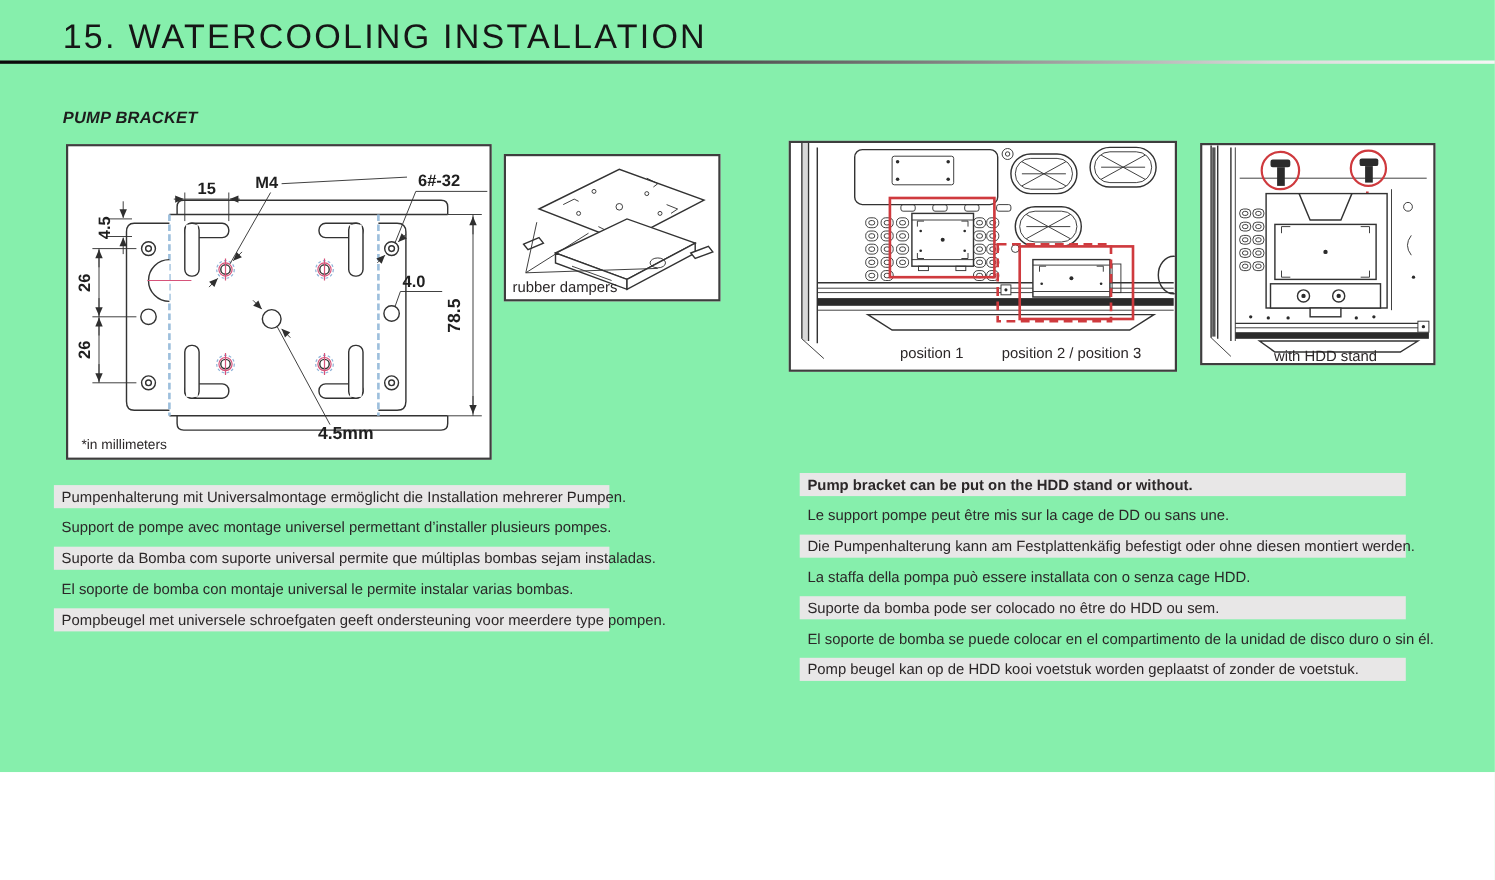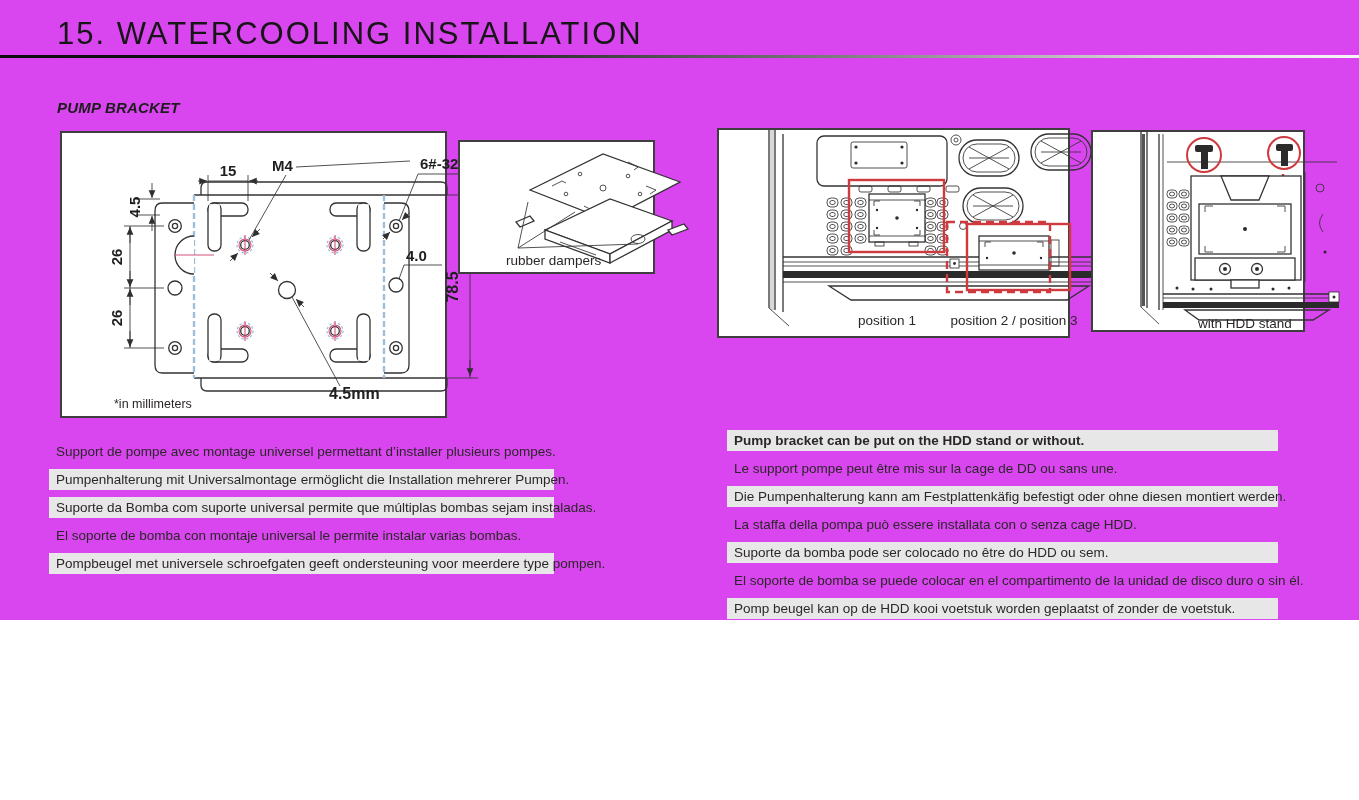--- a/index.html
+++ b/index.html
@@ -1,23 +1,23 @@
 <!DOCTYPE html>
 <html><head>
 <meta charset="utf-8">
 <style>
   html,body{margin:0;padding:0;background:#fff;}
-  #page{position:relative;width:1359px;height:620px;background:#d946ef;overflow:hidden;
+  #page{position:relative;width:1359px;height:702px;background:#86efac;overflow:hidden;
         font-family:"Liberation Sans",sans-serif;color:#2b2728;}
   .title{position:absolute;left:57px;top:16px;font-size:31px;font-weight:300;
          letter-spacing:2px;color:#161616;white-space:nowrap;}
   .rule{position:absolute;left:0;top:55px;width:1359px;height:3px;
         background:linear-gradient(90deg,#0b0b0b 0%,#161616 32%,#7e7e7e 62%,#d9d9d9 85%,#f6f6f6 100%);}
   .subtitle{position:absolute;left:57px;top:99px;font-size:15px;font-weight:700;color:#1d1d1d;letter-spacing:.2px;font-style:italic;}
-  .fig{position:absolute;border:2px solid #3e3e3e;background:#fff;box-sizing:border-box;padding-left:40px;}
+  .fig{position:absolute;border:2px solid #3e3e3e;background:#fff;box-sizing:border-box;}
   .txt-block{position:absolute;}
   .row{margin:0 0 7px 0;padding:3px 7px;font-size:13.5px;line-height:15px;white-space:nowrap;color:#2b2728;}
   .row.shaded{background:#e8e7e7;}
   .row.lead{font-weight:700;}
   svg{display:block;}
   .ln{fill:none;stroke:#333;stroke-width:1.3;}
   .thin{stroke-width:0.85;}
   .wfill{fill:#fff;}
   .dim{font:bold 15px "Liberation Sans",sans-serif;fill:#1f1f1f;}
   .dimbig{font:bold 16px "Liberation Sans",sans-serif;fill:#1f1f1f;}
@@ -410,22 +410,22 @@
       <rect class="dark" x="30" y="170" width="176" height="6"></rect>
       <polygon class="ln" points="52,178 196,178 180,188 66,188"></polygon>
       <rect class="ln thin wfill" x="196" y="160" width="10" height="10"></rect>
         <circle class="dark" cx="201" cy="165" r="1.5"></circle>
 
       <text class="cap" x="112" y="196" text-anchor="middle">with HDD stand</text>
     </svg>
   </div>
 
   <div class="txt-block" style="left:49px;top:441px;width:505px">
+    <p class="row shaded">Pumpenhalterung mit Universalmontage ermöglicht die Installation mehrerer Pumpen.</p>
     <p class="row">Support de pompe avec montage universel permettant d’installer plusieurs pompes.</p>
-    <p class="row shaded">Pumpenhalterung mit Universalmontage ermöglicht die Installation mehrerer Pumpen.</p>
     <p class="row shaded">Suporte da Bomba com suporte universal permite que múltiplas bombas sejam instaladas.</p>
     <p class="row">El soporte de bomba con montaje universal le permite instalar varias bombas.</p>
     <p class="row shaded">Pompbeugel met universele schroefgaten geeft ondersteuning voor meerdere type pompen.</p>
   </div>
 
   <div class="txt-block" style="left:727px;top:430px;width:551px">
     <p class="row lead shaded">Pump bracket can be put on the HDD stand or without.</p>
     <p class="row">Le support pompe peut être mis sur la cage de DD ou sans une.</p>
     <p class="row shaded">Die Pumpenhalterung kann am Festplattenkäfig befestigt oder ohne diesen montiert werden.</p>
     <p class="row">La staffa della pompa può essere installata con o senza cage HDD.</p>

